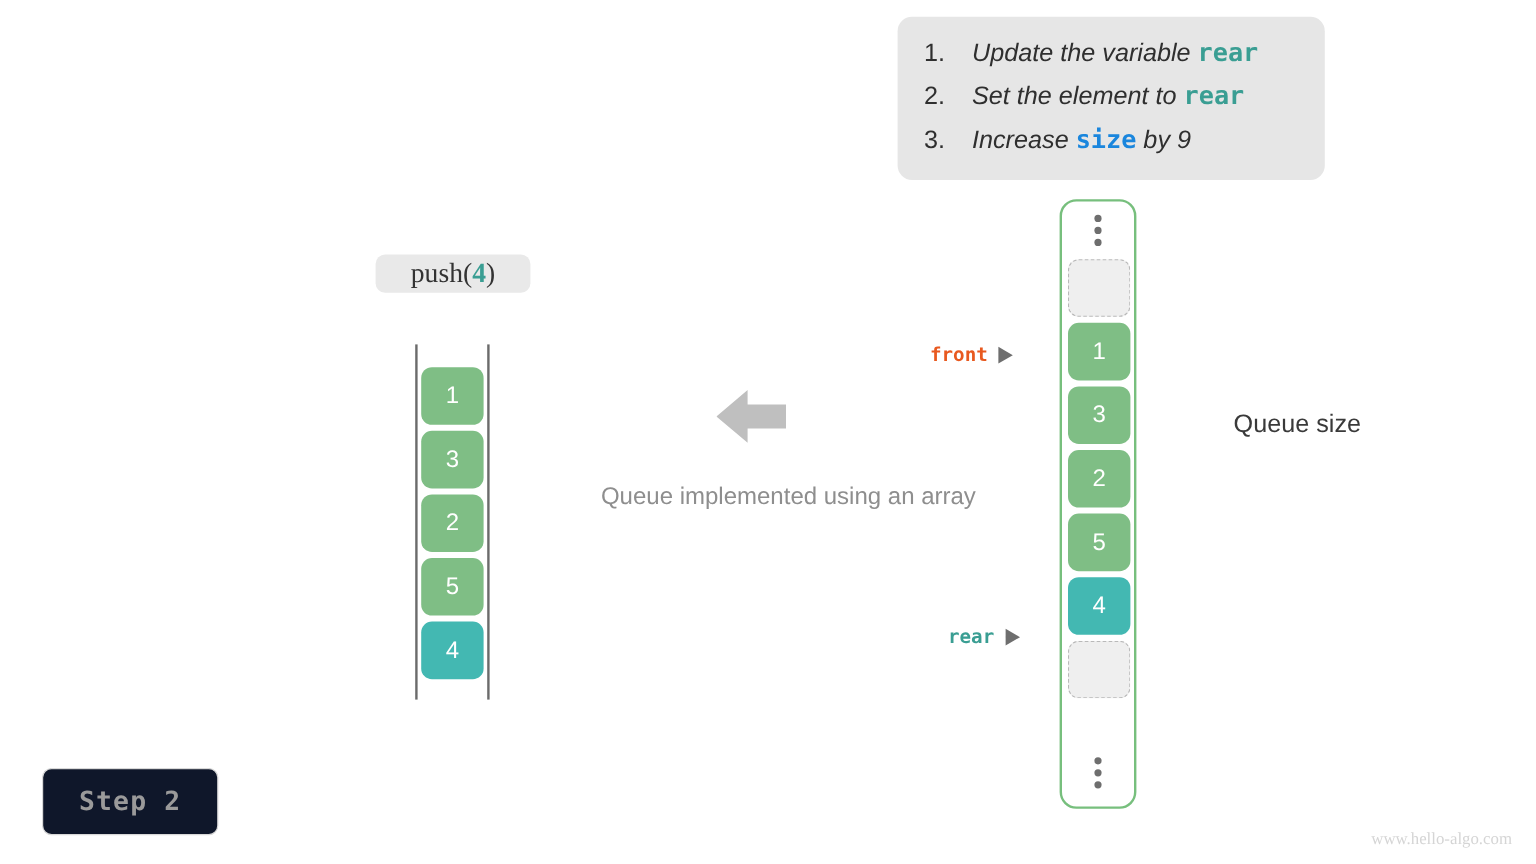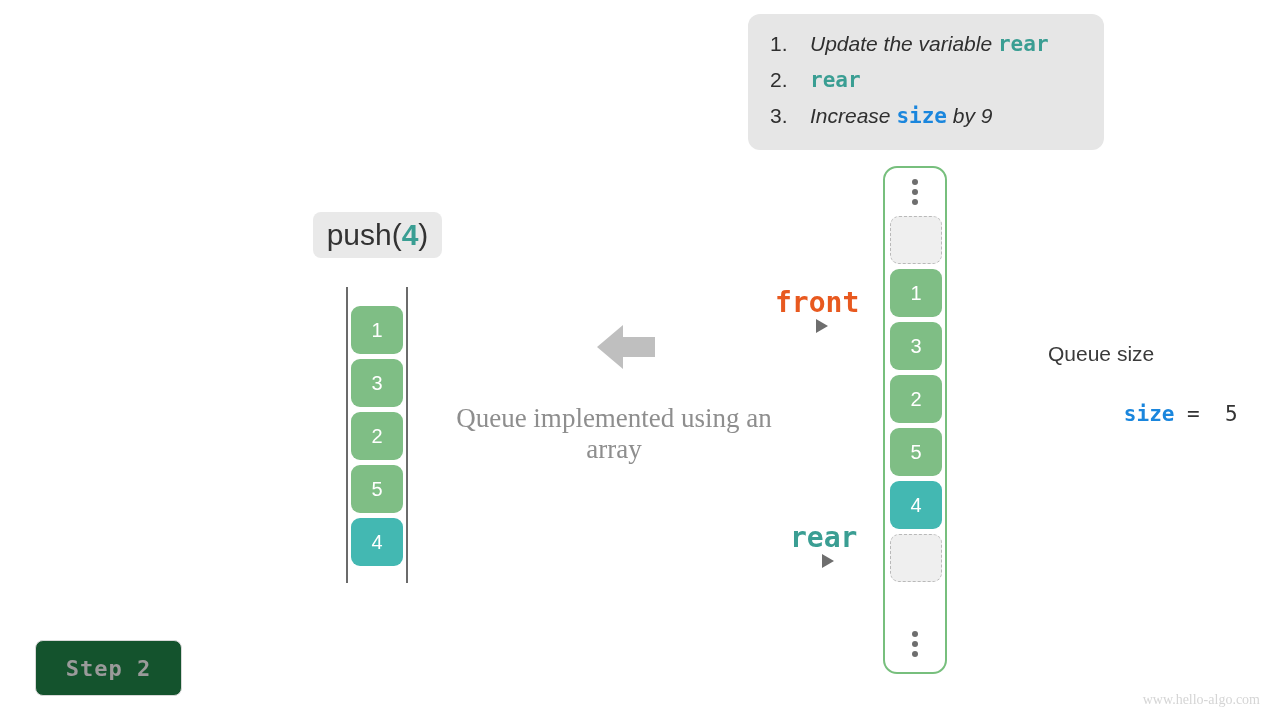--- a/index.html
+++ b/index.html
@@ -58,28 +58,28 @@
   }
   .code-teal { color: #3a9e93; }
   .code-blue { color: #1a86dd; }
 
   
   .push-label {
     position: absolute;
     left: 313px;
     top: 212px;
     width: 129px;
-    height: 46px;
+    height: 32px;
     background: #e9e9e9;
     border-radius: 8px;
     display: flex;
     align-items: center;
     justify-content: center;
-    font-family: Liberation Sans, sans-serif;
-    font-size: 30px;
+    font-family: Liberation Serif, serif;
+    font-size: 23px;
     color: #333333;
   }
   .push-label .arg { color: #3a9e93; font-weight: bold; }
 
   
   .left-array {
     position: absolute;
     left: 346px;
     top: 287px;
     width: 62px;
@@ -119,27 +119,26 @@
   
   .mid-arrow {
     position: absolute;
     left: 597px;
     top: 323px;
     width: 58px;
     height: 48px;
   }
   .caption {
     position: absolute;
-    left: 429px;
+    left: 472px;
     top: 403px;
     width: 370px;
     text-align: center;
-    font-size: 27px;
+    font-size: 20px;
     color: #8e8e8e;
-    font-family: Liberation Serif, serif;
   }
 
   
   .right-array {
     position: absolute;
     left: 883px;
     top: 166px;
     width: 64px;
     height: 508px;
     border: 2px solid #77bf7d;
@@ -187,41 +186,39 @@
     left: 0; bottom: 4px;
     width: 60px;
   }
 
   
   .pointer {
     position: absolute;
     display: flex;
     align-items: center;
     font-family: "DejaVu Sans Mono", "Liberation Mono", monospace;
-    font-size: 28px;
+    font-size: 16px;
     font-weight: bold;
-    flex-direction: column;
   }
   .pointer .tri {
     margin-left: 9px;
     width: 0; height: 0;
     border-top: 7px solid transparent;
     border-bottom: 7px solid transparent;
     border-left: 12px solid #6e6e6e;
   }
   #pointer-front { left: 775px; top: 286px; color: #e8591f; }
   #pointer-rear  { left: 790px; top: 521px; color: #3a9e93; }
 
   
   .size-panel {
     position: absolute;
     left: 1028px;
     top: 342px;
     width: 200px;
-    margin-left: 20px;
   }
   .size-title {
     font-size: 21px;
     color: #3a3a3a;
     margin-bottom: 12px;
   }
   .size-expr {
     font-family: "DejaVu Sans Mono", "Liberation Mono", monospace;
     font-size: 21px;
     color: #333333;
@@ -229,21 +226,21 @@
   }
   .size-expr .var { color: #1a86dd; font-weight: bold; }
 
   
   .step-badge {
     position: absolute;
     left: 35px;
     top: 640px;
     width: 145px;
     height: 54px;
-    background: #14532d;
+    background: #0f172a;
     border: 1px solid #d8d8d8;
     border-radius: 8px;
     display: flex;
     align-items: center;
     justify-content: center;
     font-family: "DejaVu Sans Mono", "Liberation Mono", monospace;
     font-size: 22px;
     font-weight: bold;
     color: #9a9a9a;
     letter-spacing: 1px;
@@ -266,20 +263,21 @@
 
   <div class="instructions">
     <div class="instr-row">
       <span class="instr-num">1.</span>
       <span class="instr-text">Update the variable </span>
       <span class="code code-teal">rear</span>
       <span class="instr-text"></span>
     </div>
     <div class="instr-row">
       <span class="instr-num">2.</span>
+      <span class="instr-text">Set the element to </span>
       <span class="code code-teal">rear</span>
       <span class="instr-text"></span>
     </div>
     <div class="instr-row">
       <span class="instr-num">3.</span>
       <span class="instr-text">Increase </span>
       <span class="code code-blue">size</span>
       <span class="instr-text"> by 9</span>
     </div>
   </div>
@@ -336,22 +334,19 @@
     <span>front</span>
     <span class="tri"></span>
   </div>
   <div class="pointer" id="pointer-rear">
     <span>rear</span>
     <span class="tri"></span>
   </div>
 
   <div class="size-panel">
     <div class="size-title">Queue size</div>
-    <div class="size-expr">
-      <span class="var">size</span><span> =  5</span>
-    </div>
   </div>
 
   <div class="step-badge">Step 2</div>
 
   <div class="watermark">www.hello-algo.com</div>
 
 </div>
 
 </body></html>

